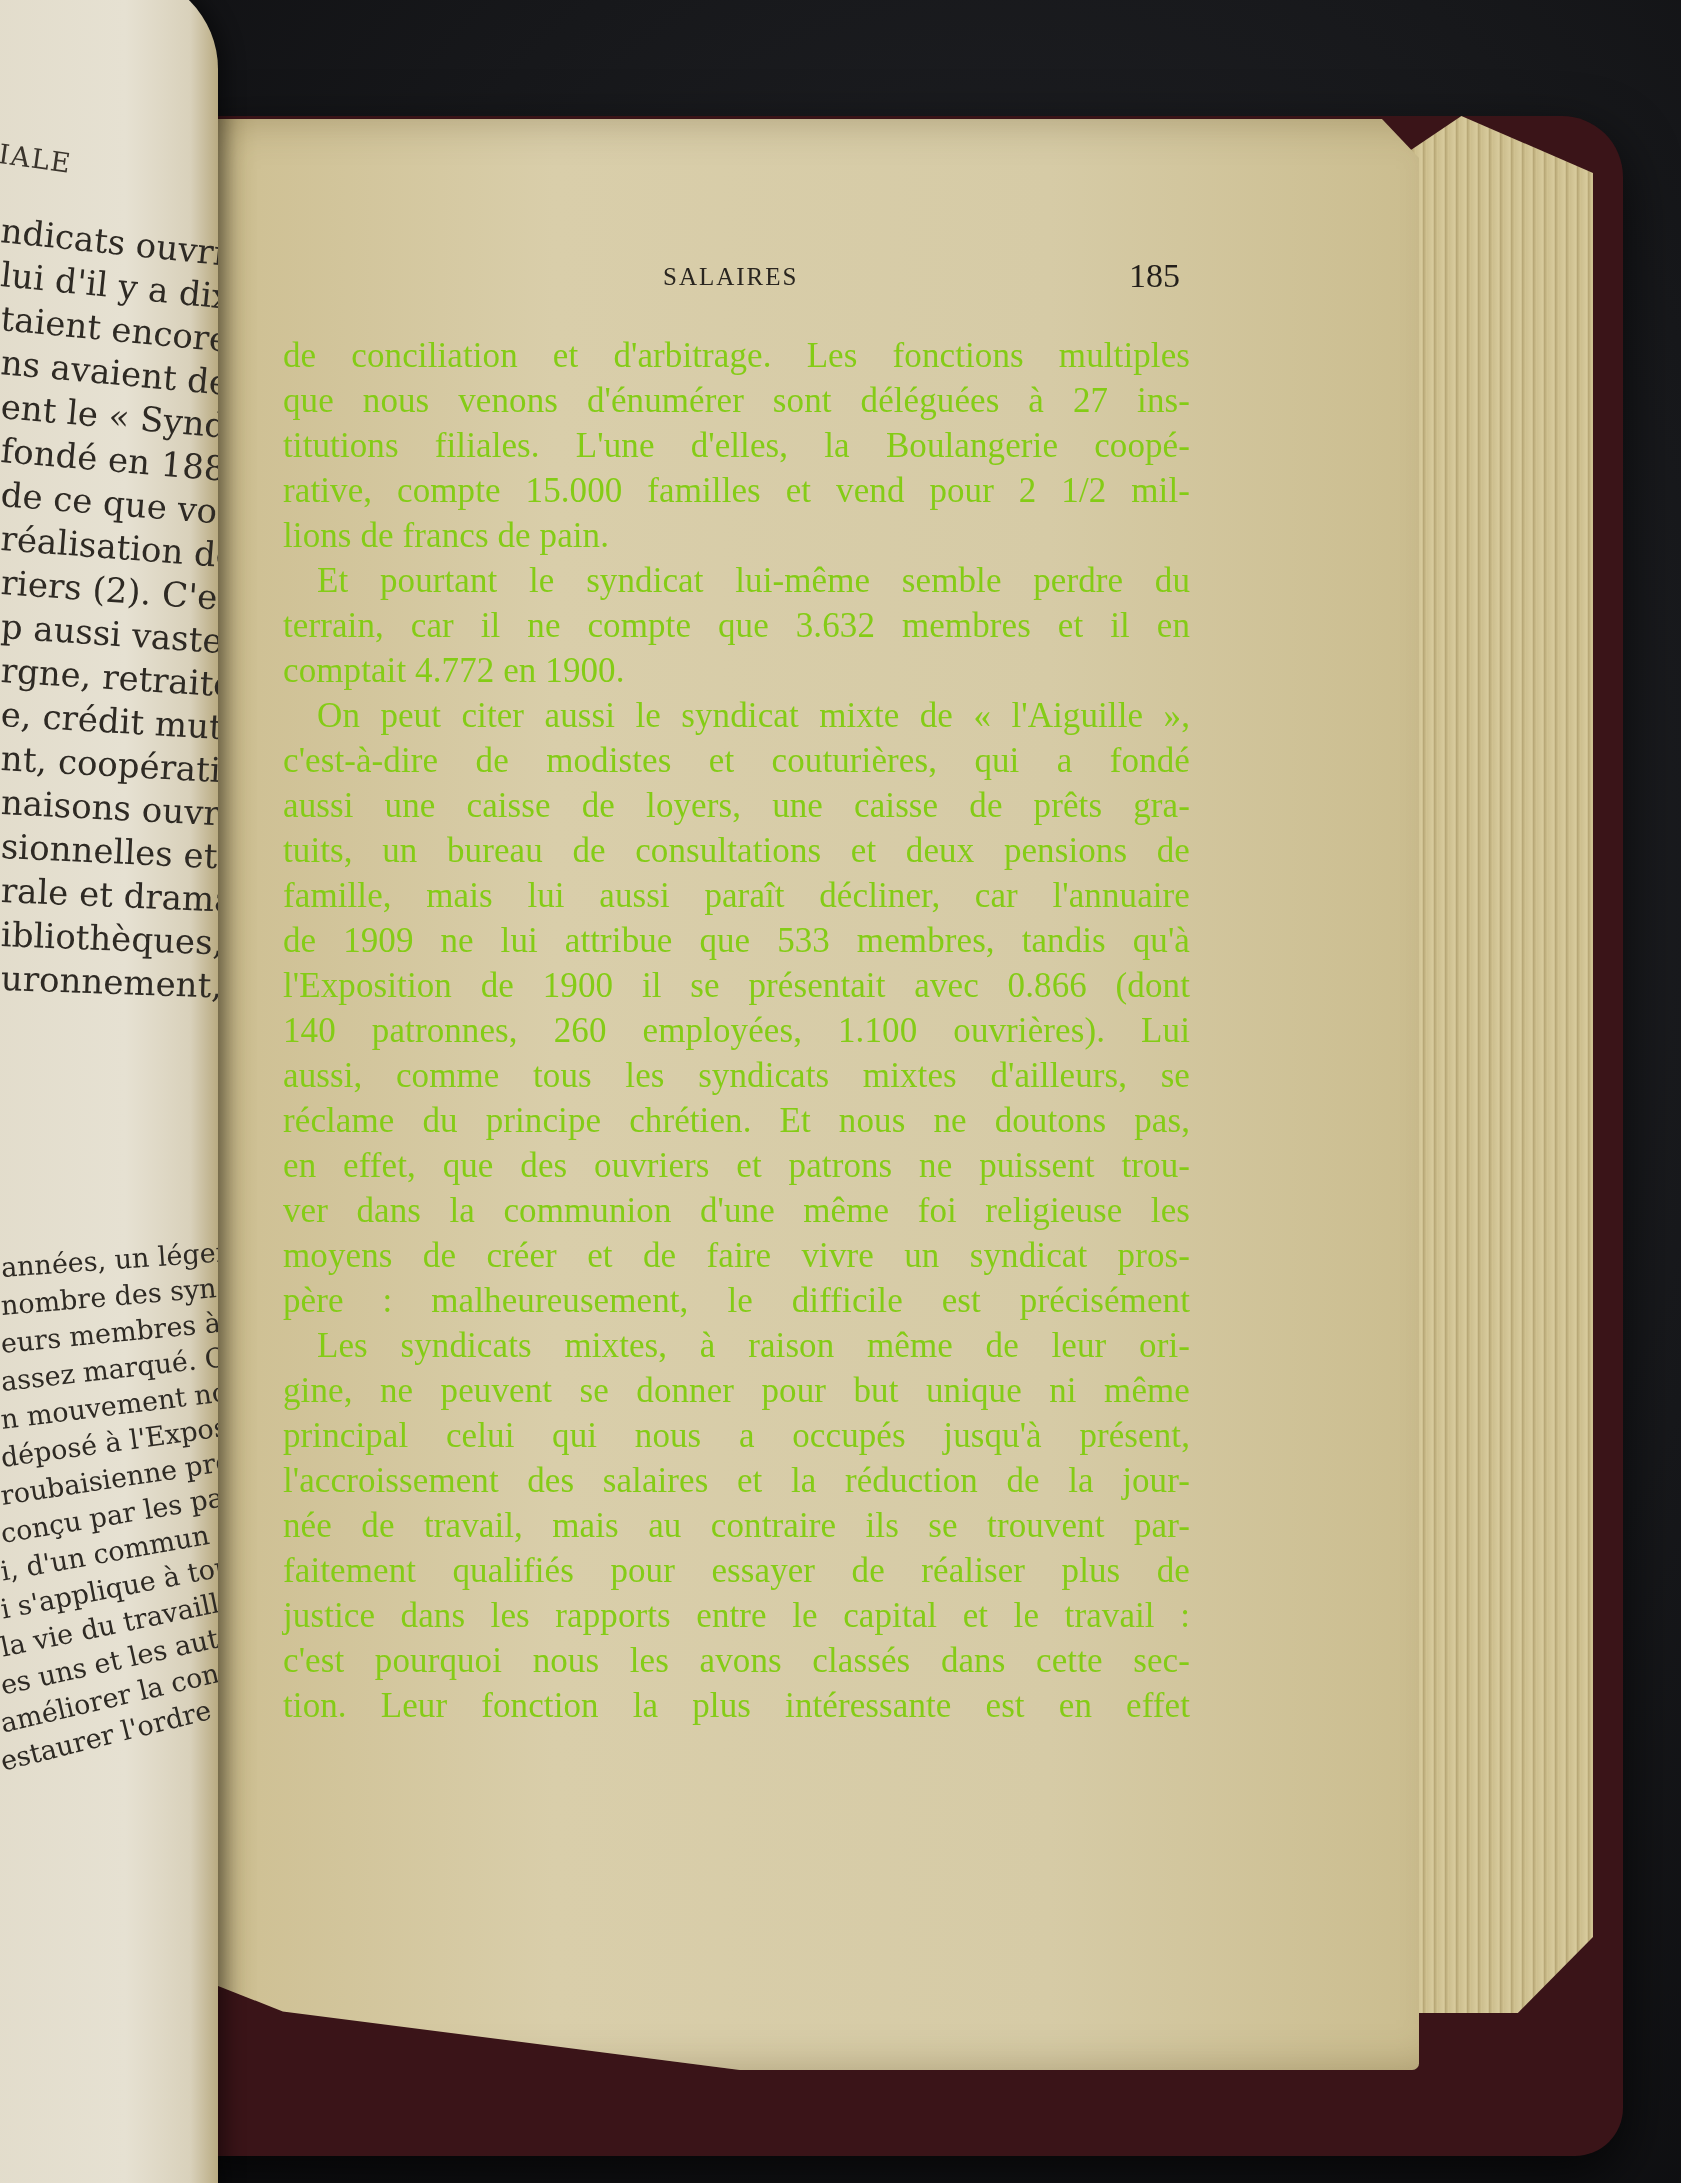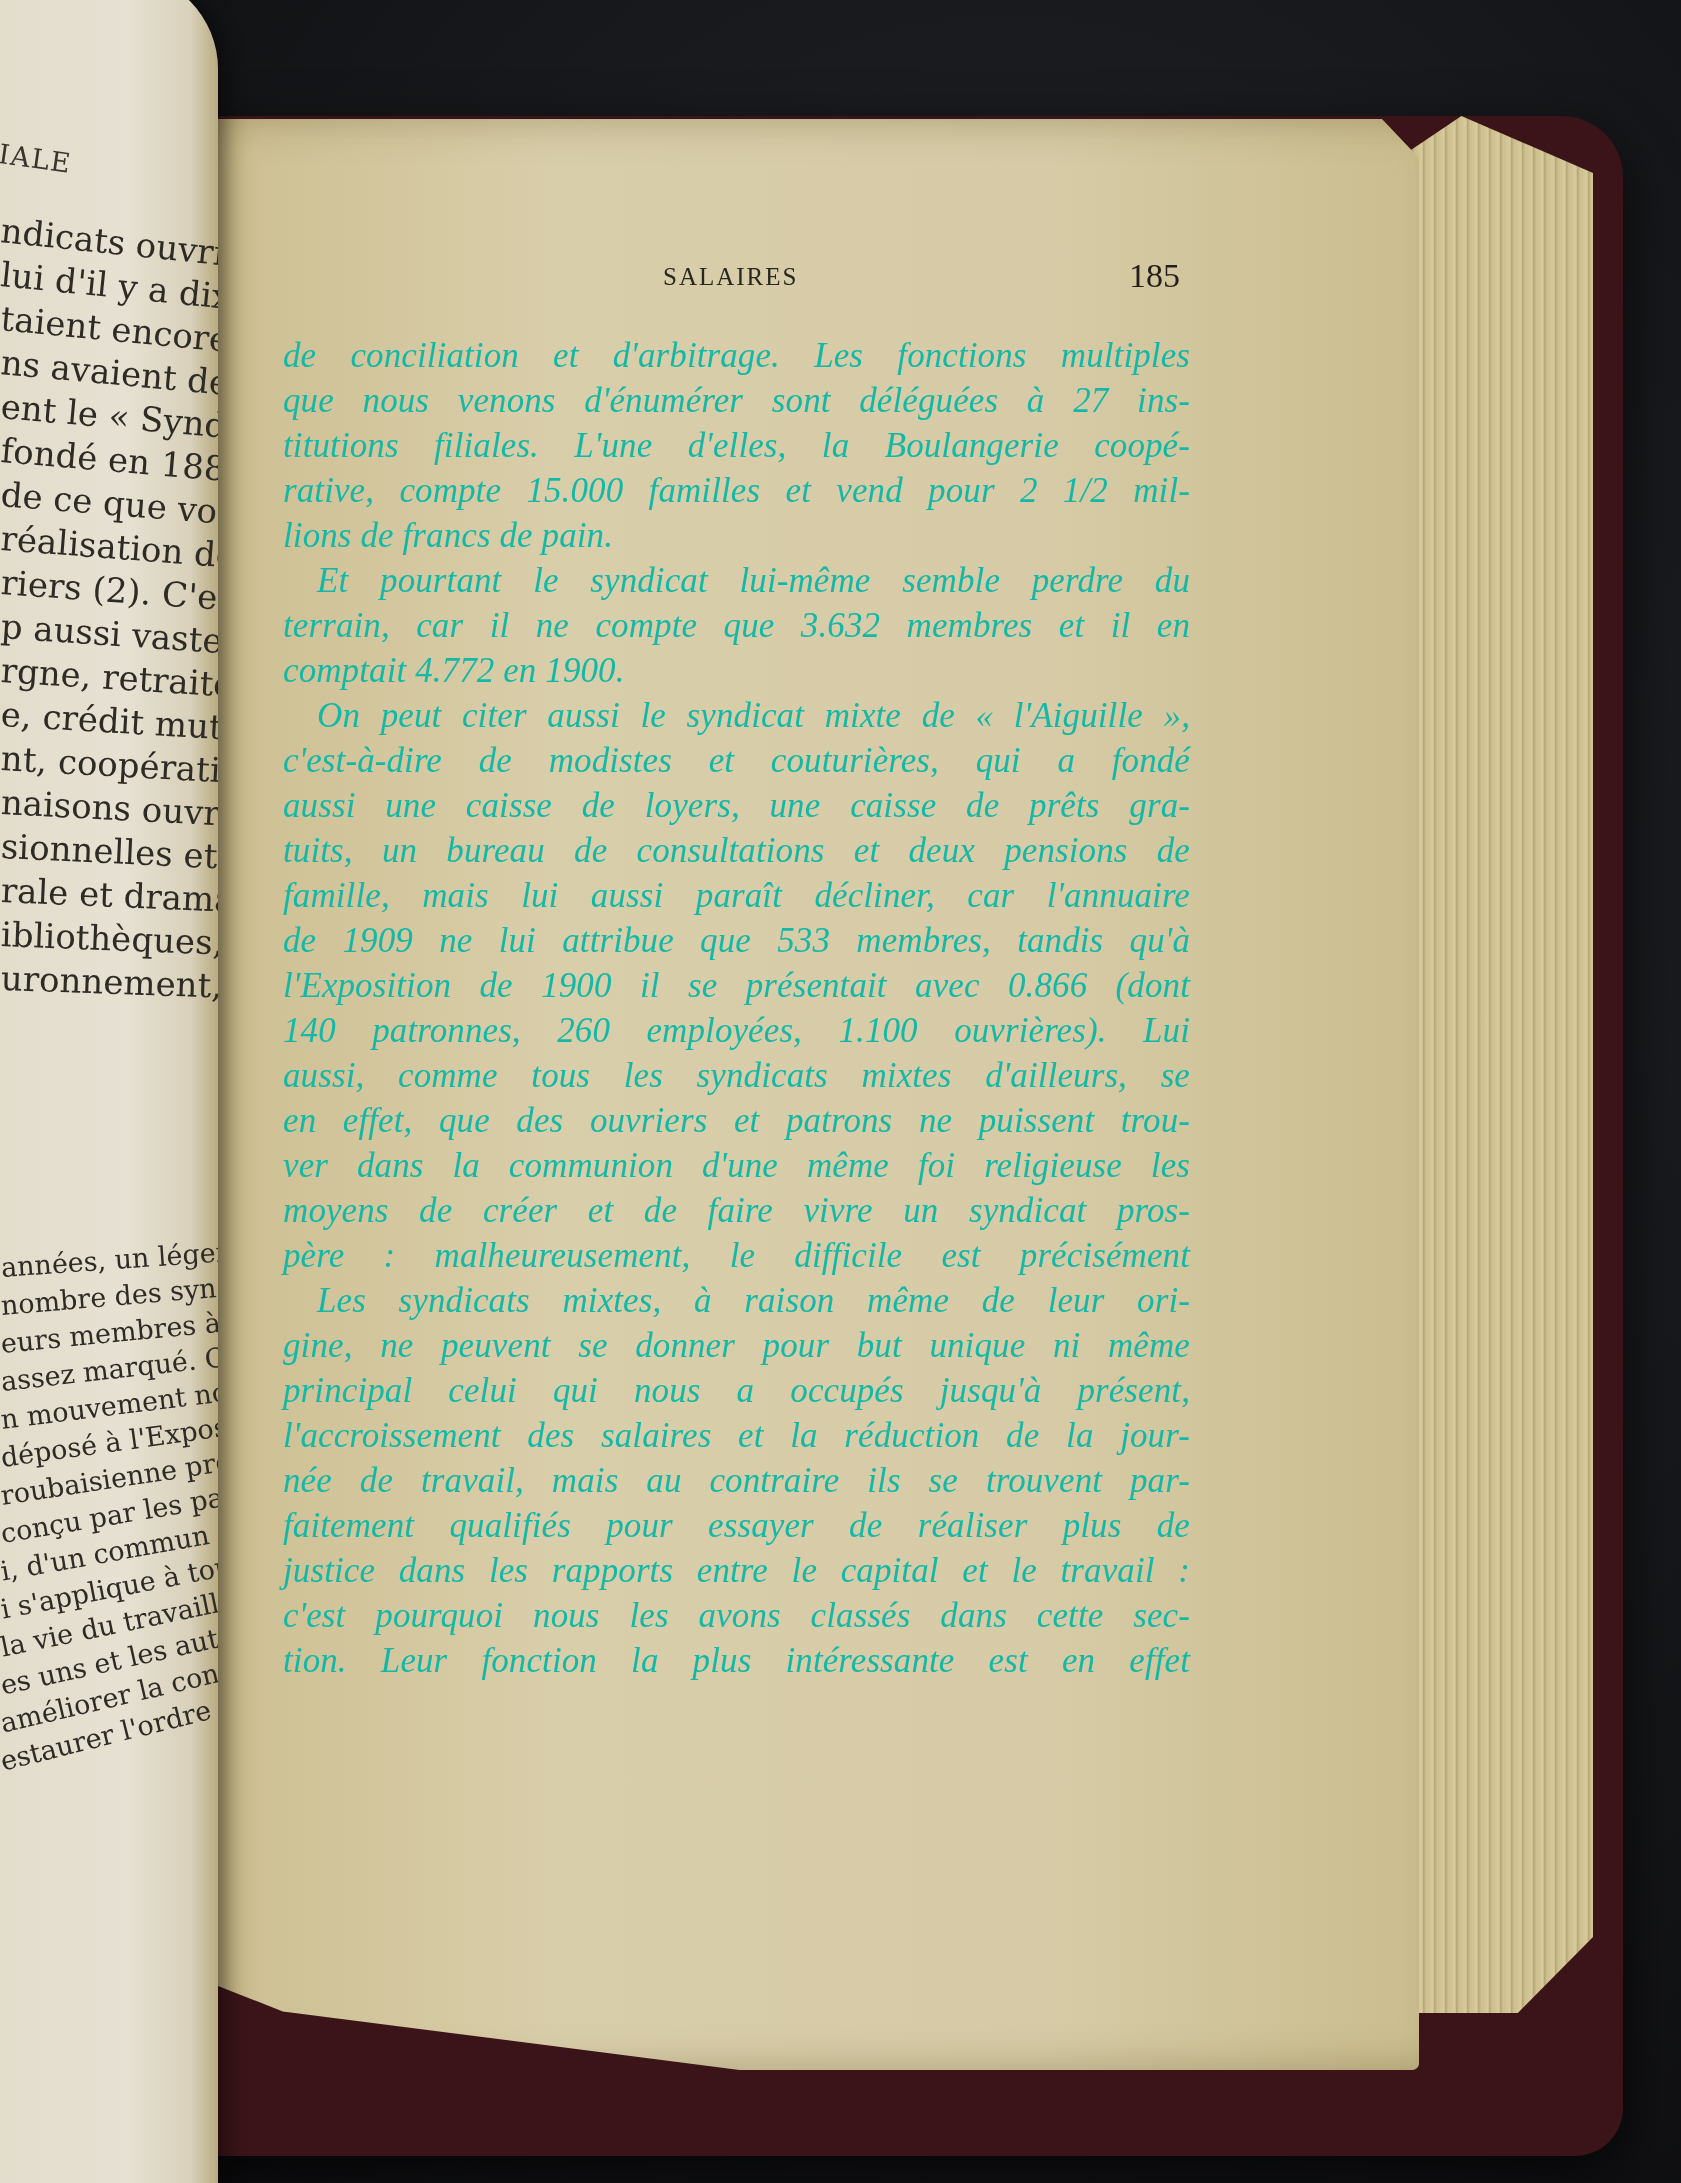--- a/index.html
+++ b/index.html
@@ -131,26 +131,25 @@
       position: absolute;
       left: 283px;
       top: 333px;
       width: 907px;
     }
     .text-line {
       font-family: "Liberation Serif", serif;
       font-size: 35px;
       line-height: 45px;
       height: 45px;
-      color: #14b8a6;
+      color: #84cc16;
       white-space: nowrap;
       text-align: justify;
       text-align-last: justify;
       letter-spacing: 0.1px;
-      font-style: italic;
     }
     .text-line.last {
       text-align-last: left;
     }
     .text-line.indent {
       padding-left: 34px;
     }
   </style>
 </head>
 <body>
@@ -178,20 +177,21 @@
   <div class="text-line last">comptait 4.772 en 1900.</div>
   <div class="text-line indent">On peut citer aussi le syndicat mixte de « l'Aiguille »,</div>
   <div class="text-line">c'est-à-dire de modistes et couturières, qui a fondé</div>
   <div class="text-line">aussi une caisse de loyers, une caisse de prêts gra-</div>
   <div class="text-line">tuits, un bureau de consultations et deux pensions de</div>
   <div class="text-line">famille, mais lui aussi paraît décliner, car l'annuaire</div>
   <div class="text-line">de 1909 ne lui attribue que 533 membres, tandis qu'à</div>
   <div class="text-line">l'Exposition de 1900 il se présentait avec 0.866 (dont</div>
   <div class="text-line">140 patronnes, 260 employées, 1.100 ouvrières). Lui</div>
   <div class="text-line">aussi, comme tous les syndicats mixtes d'ailleurs, se</div>
+  <div class="text-line">réclame du principe chrétien. Et nous ne doutons pas,</div>
   <div class="text-line">en effet, que des ouvriers et patrons ne puissent trou-</div>
   <div class="text-line">ver dans la communion d'une même foi religieuse les</div>
   <div class="text-line">moyens de créer et de faire vivre un syndicat pros-</div>
   <div class="text-line">père : malheureusement, le difficile est précisément</div>
   <div class="text-line indent">Les syndicats mixtes, à raison même de leur ori-</div>
   <div class="text-line">gine, ne peuvent se donner pour but unique ni même</div>
   <div class="text-line">principal celui qui nous a occupés jusqu'à présent,</div>
   <div class="text-line">l'accroissement des salaires et la réduction de la jour-</div>
   <div class="text-line">née de travail, mais au contraire ils se trouvent par-</div>
   <div class="text-line">faitement qualifiés pour essayer de réaliser plus de</div>

